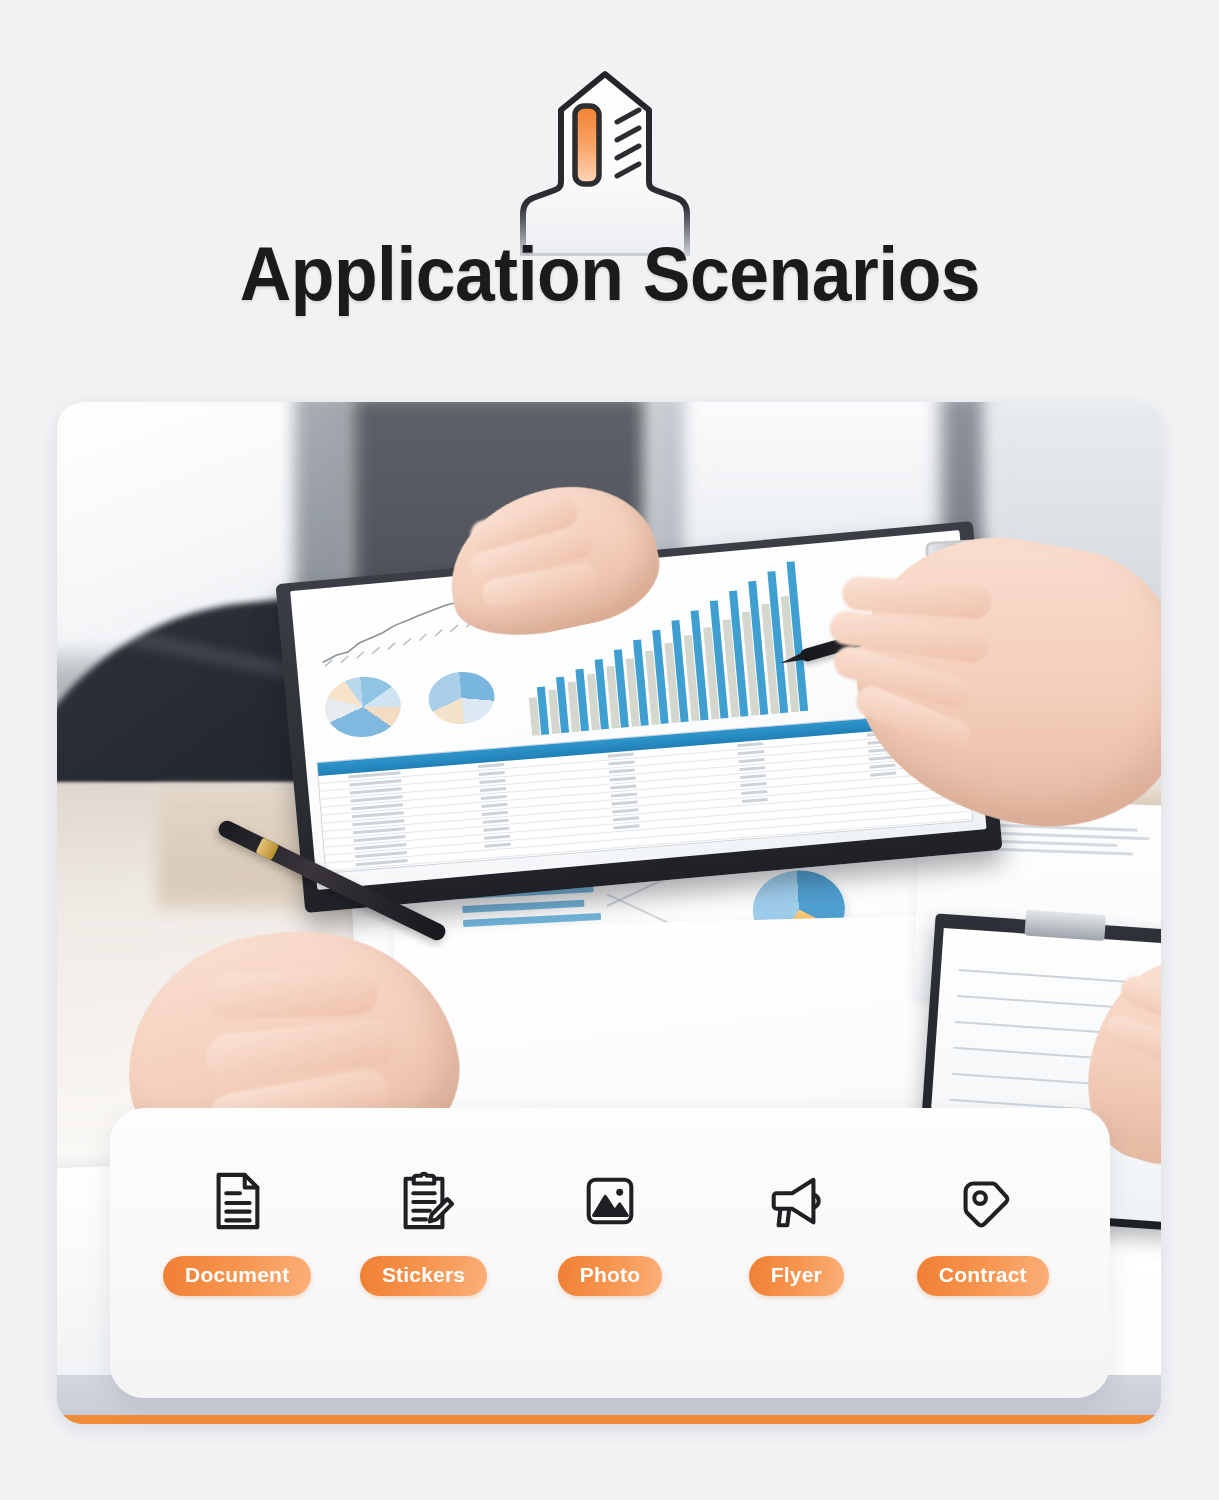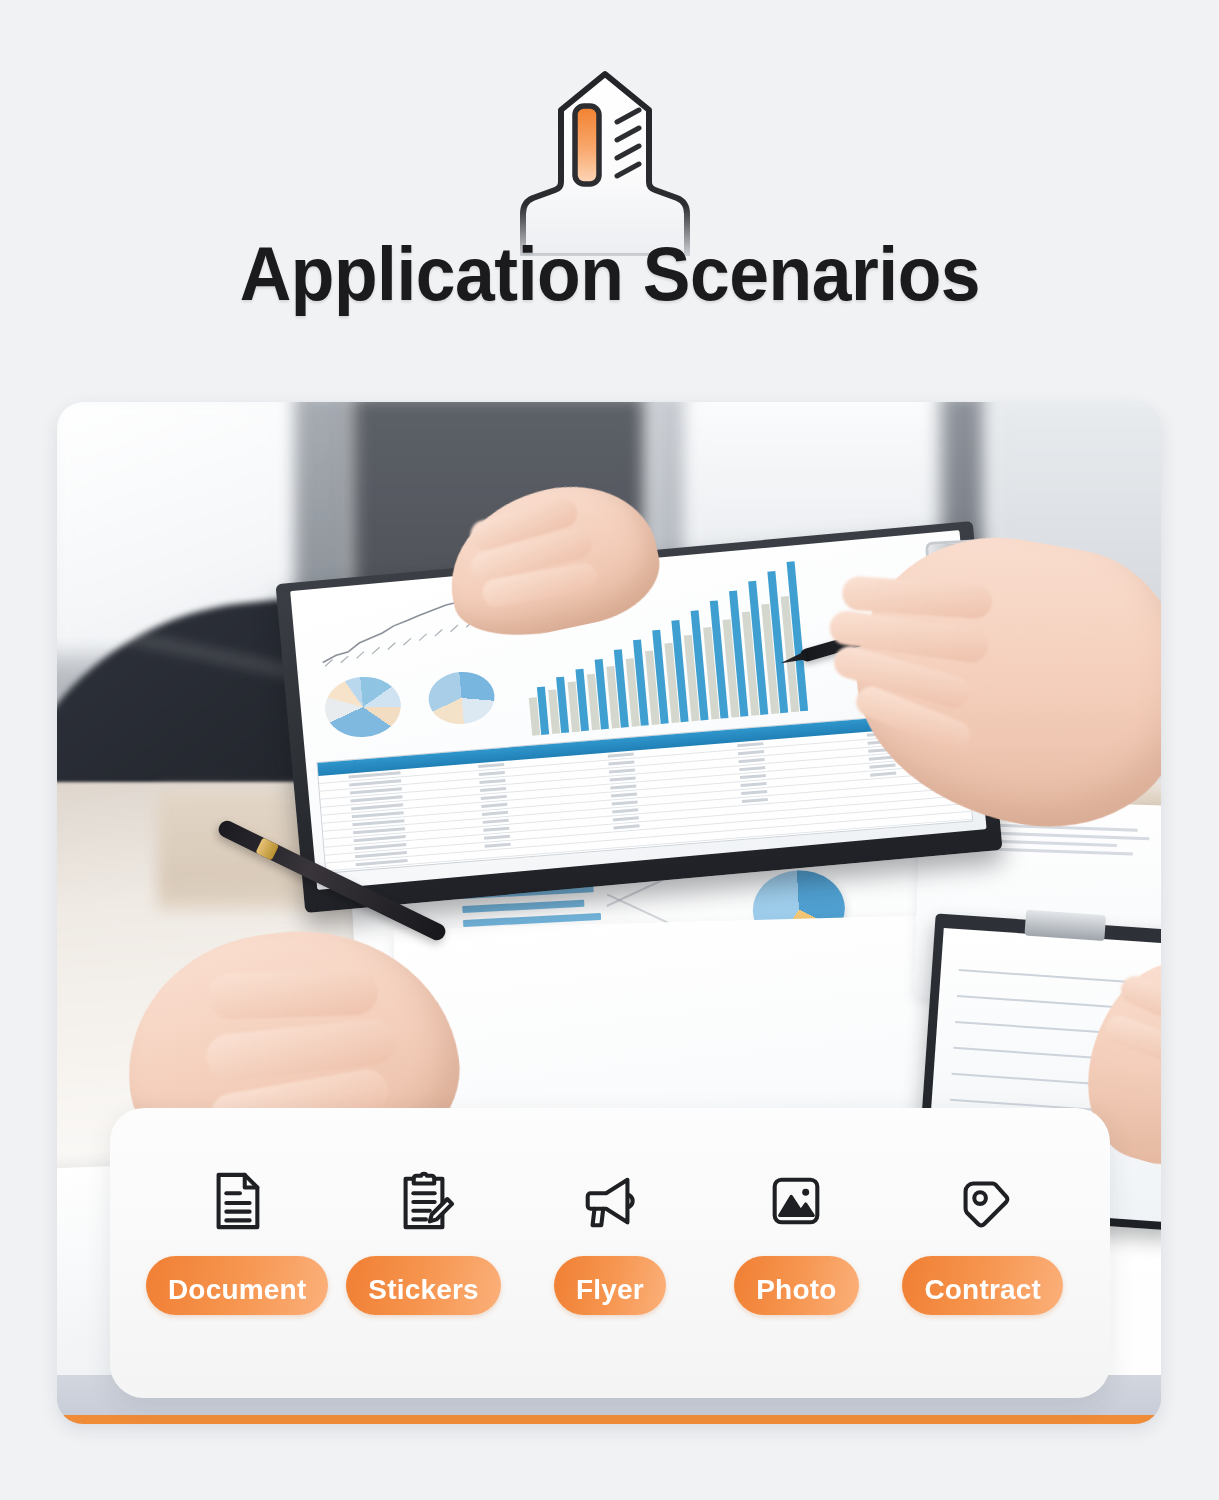--- a/index.html
+++ b/index.html
@@ -499,25 +499,25 @@
     width: 74px;
     height: 74px;
     display: flex;
     align-items: center;
     justify-content: center;
     margin-bottom: 18px;
   }
 
   .feature-badge {
     display: inline-block;
-    padding: 20px 22px 11px 22px;
+    padding: 8px 22px 11px 22px;
     border-radius: 999px;
     background: linear-gradient(100deg, #f07f33 0%, #f6954f 50%, #fbb07a 100%);
     color: #ffffff;
-    font-size: 28px;
+    font-size: 21px;
     font-weight: bold;
     font-family: "Liberation Sans Narrow", "Liberation Sans", sans-serif;
     letter-spacing: 0.2px;
     line-height: 1;
     white-space: nowrap;
     box-shadow: 0 2px 5px rgba(200,110,40,0.22);
   }
 </style>
 </head>
 <body>
@@ -868,37 +868,37 @@
         <line x1="21" y1="51" x2="34" y2="51"></line>
         <path d="M56 30 L61 35 L45 51 L38 53 L40 46 Z" fill="#ffffff"></path>
       </svg>
     </div>
     <span class="feature-badge">Stickers</span>
   </div>
 
   <div class="feature">
     <div class="feature-icon">
       <svg viewBox="0 0 64 64" width="62" height="62" fill="none" stroke="#1f2023" stroke-width="4.2" stroke-linejoin="round" stroke-linecap="round">
+        <rect x="10" y="10" width="44" height="44" rx="7"></rect>
+        <circle cx="42" cy="23" r="3.6" fill="#1f2023" stroke="none"></circle>
+        <path d="M15 47 L27 27 L37 42 L42 35 L50 47 Z" fill="#1f2023" stroke="#1f2023" stroke-width="3"></path>
+      </svg>
+    </div>
+    <span class="feature-badge">Photo</span>
+  </div>
+
+  <div class="feature">
+    <div class="feature-icon">
+      <svg viewBox="0 0 64 64" width="62" height="62" fill="none" stroke="#1f2023" stroke-width="4.2" stroke-linejoin="round" stroke-linecap="round">
         <path d="M50 10 L28 24 H12 a3 3 0 0 0-3 3 v10 a3 3 0 0 0 3 3 h16 l22 14 Z"></path>
         <path d="M52 26 a7 7 0 0 1 0 12"></path>
         <path d="M16 40 L14 57 h9 l2 -17"></path>
       </svg>
     </div>
     <span class="feature-badge">Flyer</span>
-  </div>
-
-  <div class="feature">
-    <div class="feature-icon">
-      <svg viewBox="0 0 64 64" width="62" height="62" fill="none" stroke="#1f2023" stroke-width="4.2" stroke-linejoin="round" stroke-linecap="round">
-        <rect x="10" y="10" width="44" height="44" rx="7"></rect>
-        <circle cx="42" cy="23" r="3.6" fill="#1f2023" stroke="none"></circle>
-        <path d="M15 47 L27 27 L37 42 L42 35 L50 47 Z" fill="#1f2023" stroke="#1f2023" stroke-width="3"></path>
-      </svg>
-    </div>
-    <span class="feature-badge">Photo</span>
   </div>
 
   <div class="feature">
     <div class="feature-icon">
       <svg viewBox="0 0 64 64" width="62" height="62" fill="none" stroke="#1f2023" stroke-width="4.2" stroke-linejoin="round" stroke-linecap="round">
         <path d="M14 22 a8 8 0 0 1 8 -8 h20 a4 4 0 0 1 2.9 1.2 L56 27.4 a4 4 0 0 1 0 5.6 L33 56 a4 4 0 0 1 -5.7 0 L15.2 43.9 A8 8 0 0 1 14 39.6 Z"></path>
         <circle cx="29" cy="29" r="6"></circle>
       </svg>
     </div>
     <span class="feature-badge">Contract</span>

